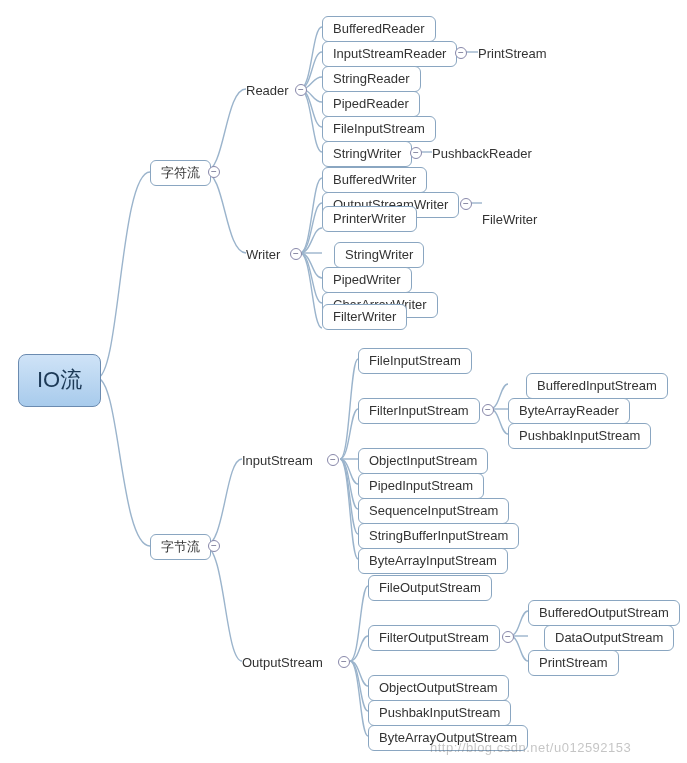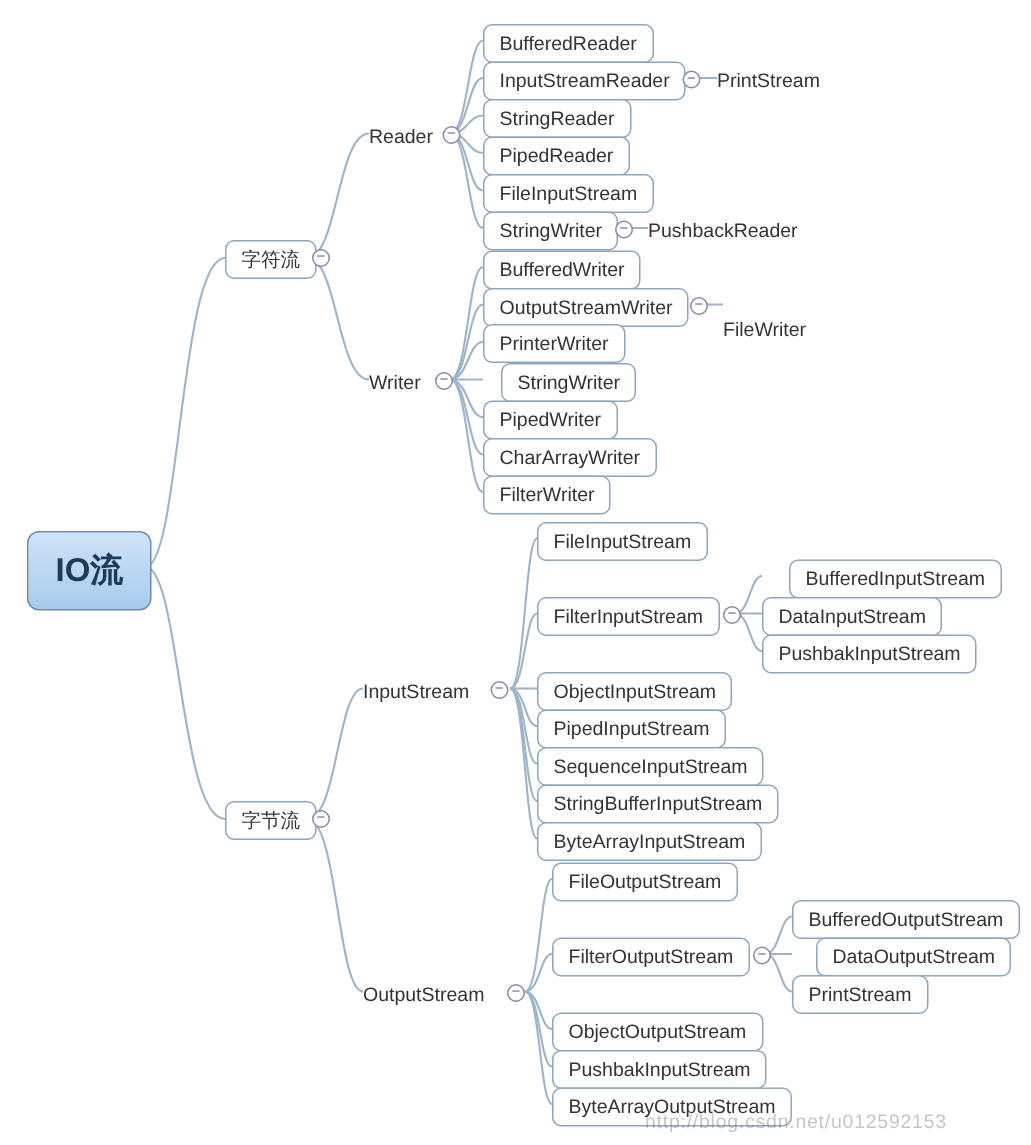--- a/index.html
+++ b/index.html
@@ -29,21 +29,21 @@
     background: #fff;
     padding: 3px 10px;
     white-space: nowrap;
     line-height: 1.4;
   }
   .root {
     background: linear-gradient(#cfe3f7, #a8cbec);
     border: 1px solid #6b8bb0;
     border-radius: 8px;
     font-size: 22px;
-    font-weight: bold;
+    font-weight: normal;
     color: #1d3a57;
     padding: 10px 18px;
   }
   .plain {
     position: absolute;
     white-space: nowrap;
     line-height: 1.4;
   }
   .toggle {
     position: absolute;
@@ -144,36 +144,36 @@
 <div class="node" style="left:322px;top:91px">PipedReader</div>
 <div class="node" style="left:322px;top:116px">FileInputStream</div>
 <div class="node" style="left:322px;top:141px">StringWriter</div>
 <div class="toggle" style="left:410px;top:147px">−</div>
 <div class="plain" style="left:432px;top:145px">PushbackReader</div>
 
 <div class="node" style="left:322px;top:167px">BufferedWriter</div>
 <div class="node" style="left:322px;top:192px">OutputStreamWriter</div>
 <div class="toggle" style="left:460px;top:198px">−</div>
 <div class="plain" style="left:482px;top:211px">FileWriter</div>
-<div class="node" style="left:322px;top:216px">PrinterWriter</div>
+<div class="node" style="left:322px;top:206px">PrinterWriter</div>
 <div class="node" style="left:334px;top:242px">StringWriter</div>
 <div class="node" style="left:322px;top:267px">PipedWriter</div>
 <div class="node" style="left:322px;top:292px">CharArrayWriter</div>
-<div class="node" style="left:322px;top:317px">FilterWriter</div>
+<div class="node" style="left:322px;top:304px">FilterWriter</div>
 
 <div class="plain" style="left:242px;top:452px">InputStream</div>
 <div class="toggle" style="left:327px;top:454px">−</div>
 <div class="plain" style="left:242px;top:654px">OutputStream</div>
 <div class="toggle" style="left:338px;top:656px">−</div>
 
 <div class="node" style="left:358px;top:348px">FileInputStream</div>
 <div class="node" style="left:358px;top:398px">FilterInputStream</div>
 <div class="toggle" style="left:482px;top:404px">−</div>
 <div class="node" style="left:526px;top:373px">BufferedInputStream</div>
-<div class="node" style="left:508px;top:398px">DataInputStream</div>
+<div class="node" style="left:508px;top:398px">ByteArrayReader</div>
 <div class="node" style="left:508px;top:423px">PushbakInputStream</div>
 <div class="node" style="left:358px;top:448px">ObjectInputStream</div>
 <div class="node" style="left:358px;top:473px">PipedInputStream</div>
 <div class="node" style="left:358px;top:498px">SequenceInputStream</div>
 <div class="node" style="left:358px;top:523px">StringBufferInputStream</div>
 <div class="node" style="left:358px;top:548px">ByteArrayInputStream</div>
 
 <div class="node" style="left:368px;top:575px">FileOutputStream</div>
 <div class="node" style="left:368px;top:625px">FilterOutputStream</div>
 <div class="toggle" style="left:502px;top:631px">−</div>

